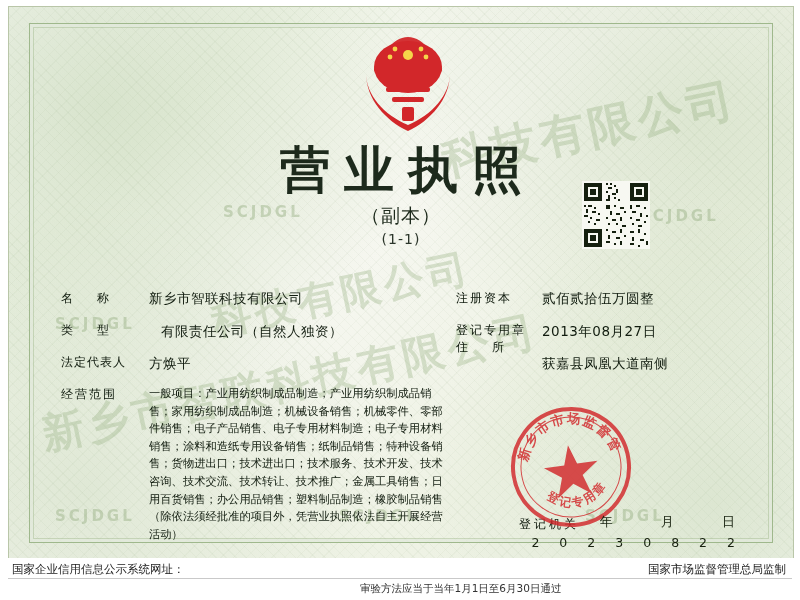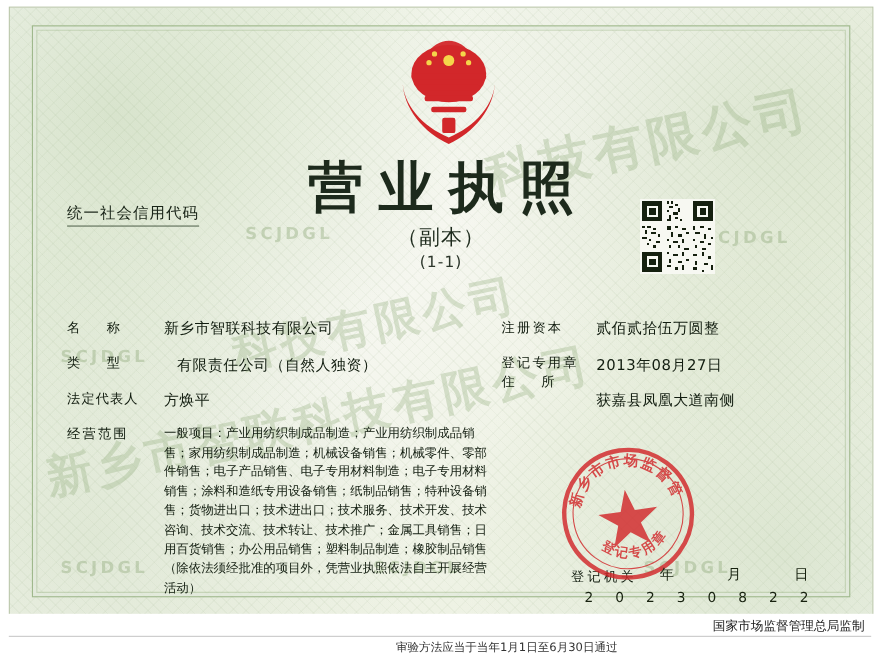--- a/index.html
+++ b/index.html
@@ -170,21 +170,20 @@
           <circle cx="63" cy="16" r="2.4"></circle>
           <circle cx="68" cy="24" r="2.4"></circle>
         </g>
       </svg>
     </div>
 
     <div class="title">营业执照</div>
     <div class="subtitle">（副本）</div>
     <div class="serial">(1-1)</div>
 
-    <div class="credit-label">统一社会信用代码</div>
 
     <div class="qr">
       <svg width="68" height="68" viewBox="0 0 34 34" shape-rendering="crispEdges">
         <rect width="34" height="34" fill="#f7f8f2"></rect>
         <g fill="#15200f">
           <rect x="1" y="1" width="9" height="9"></rect>
             <rect x="3" y="3" width="5" height="5" fill="#f7f8f2"></rect>
             <rect x="4" y="4" width="3" height="3"></rect>
           <rect x="24" y="1" width="9" height="9"></rect>
             <rect x="26" y="3" width="5" height="5" fill="#f7f8f2"></rect>
@@ -297,18 +296,19 @@
       </svg>
     </div>
 
     <div class="date-cn">年    月    日</div>
     <div class="date-num">
       <span>2023</span><span>08</span><span>22</span>
     </div>
   </div>
 
   <div class="bottom">
+    <div class="bottom-left">国家企业信用信息公示系统网址：</div>
     <div class="bottom-right">国家市场监督管理总局监制</div>
     <div class="hr-line"></div>
     <div class="bottom-note">审验方法应当于当年1月1日至6月30日通过</div>
   </div>
 
 </div>
 
 </body></html>

